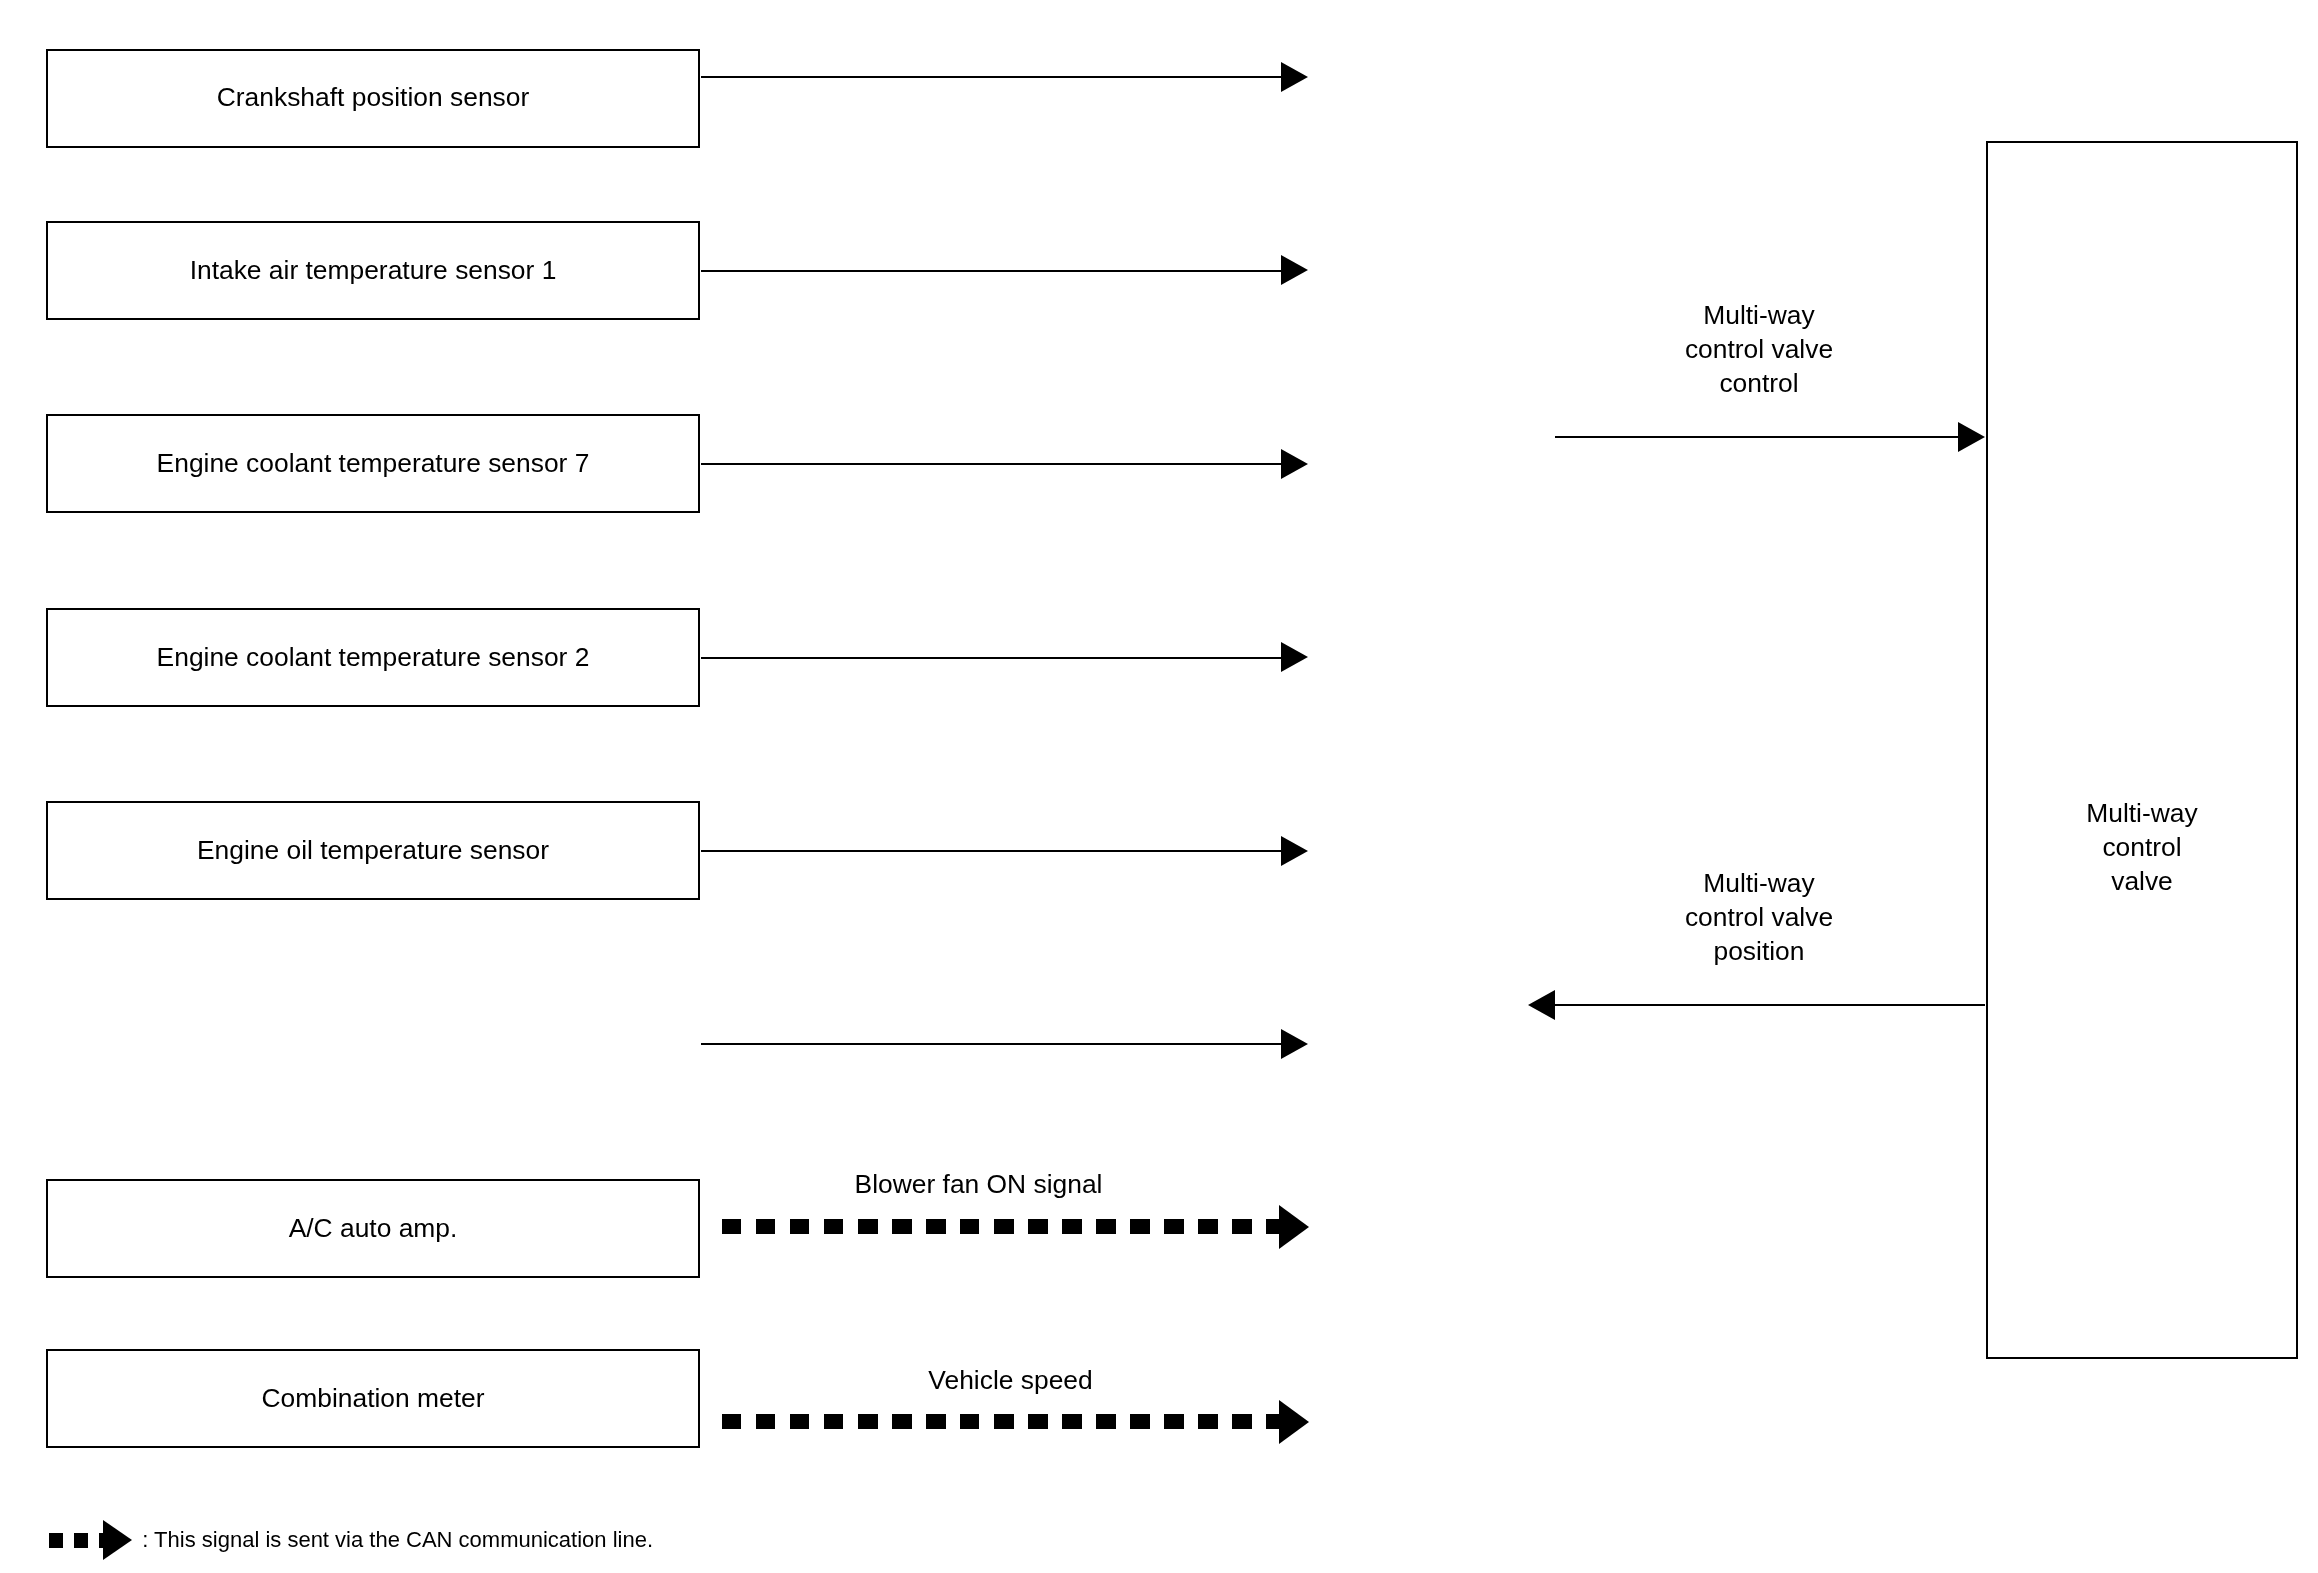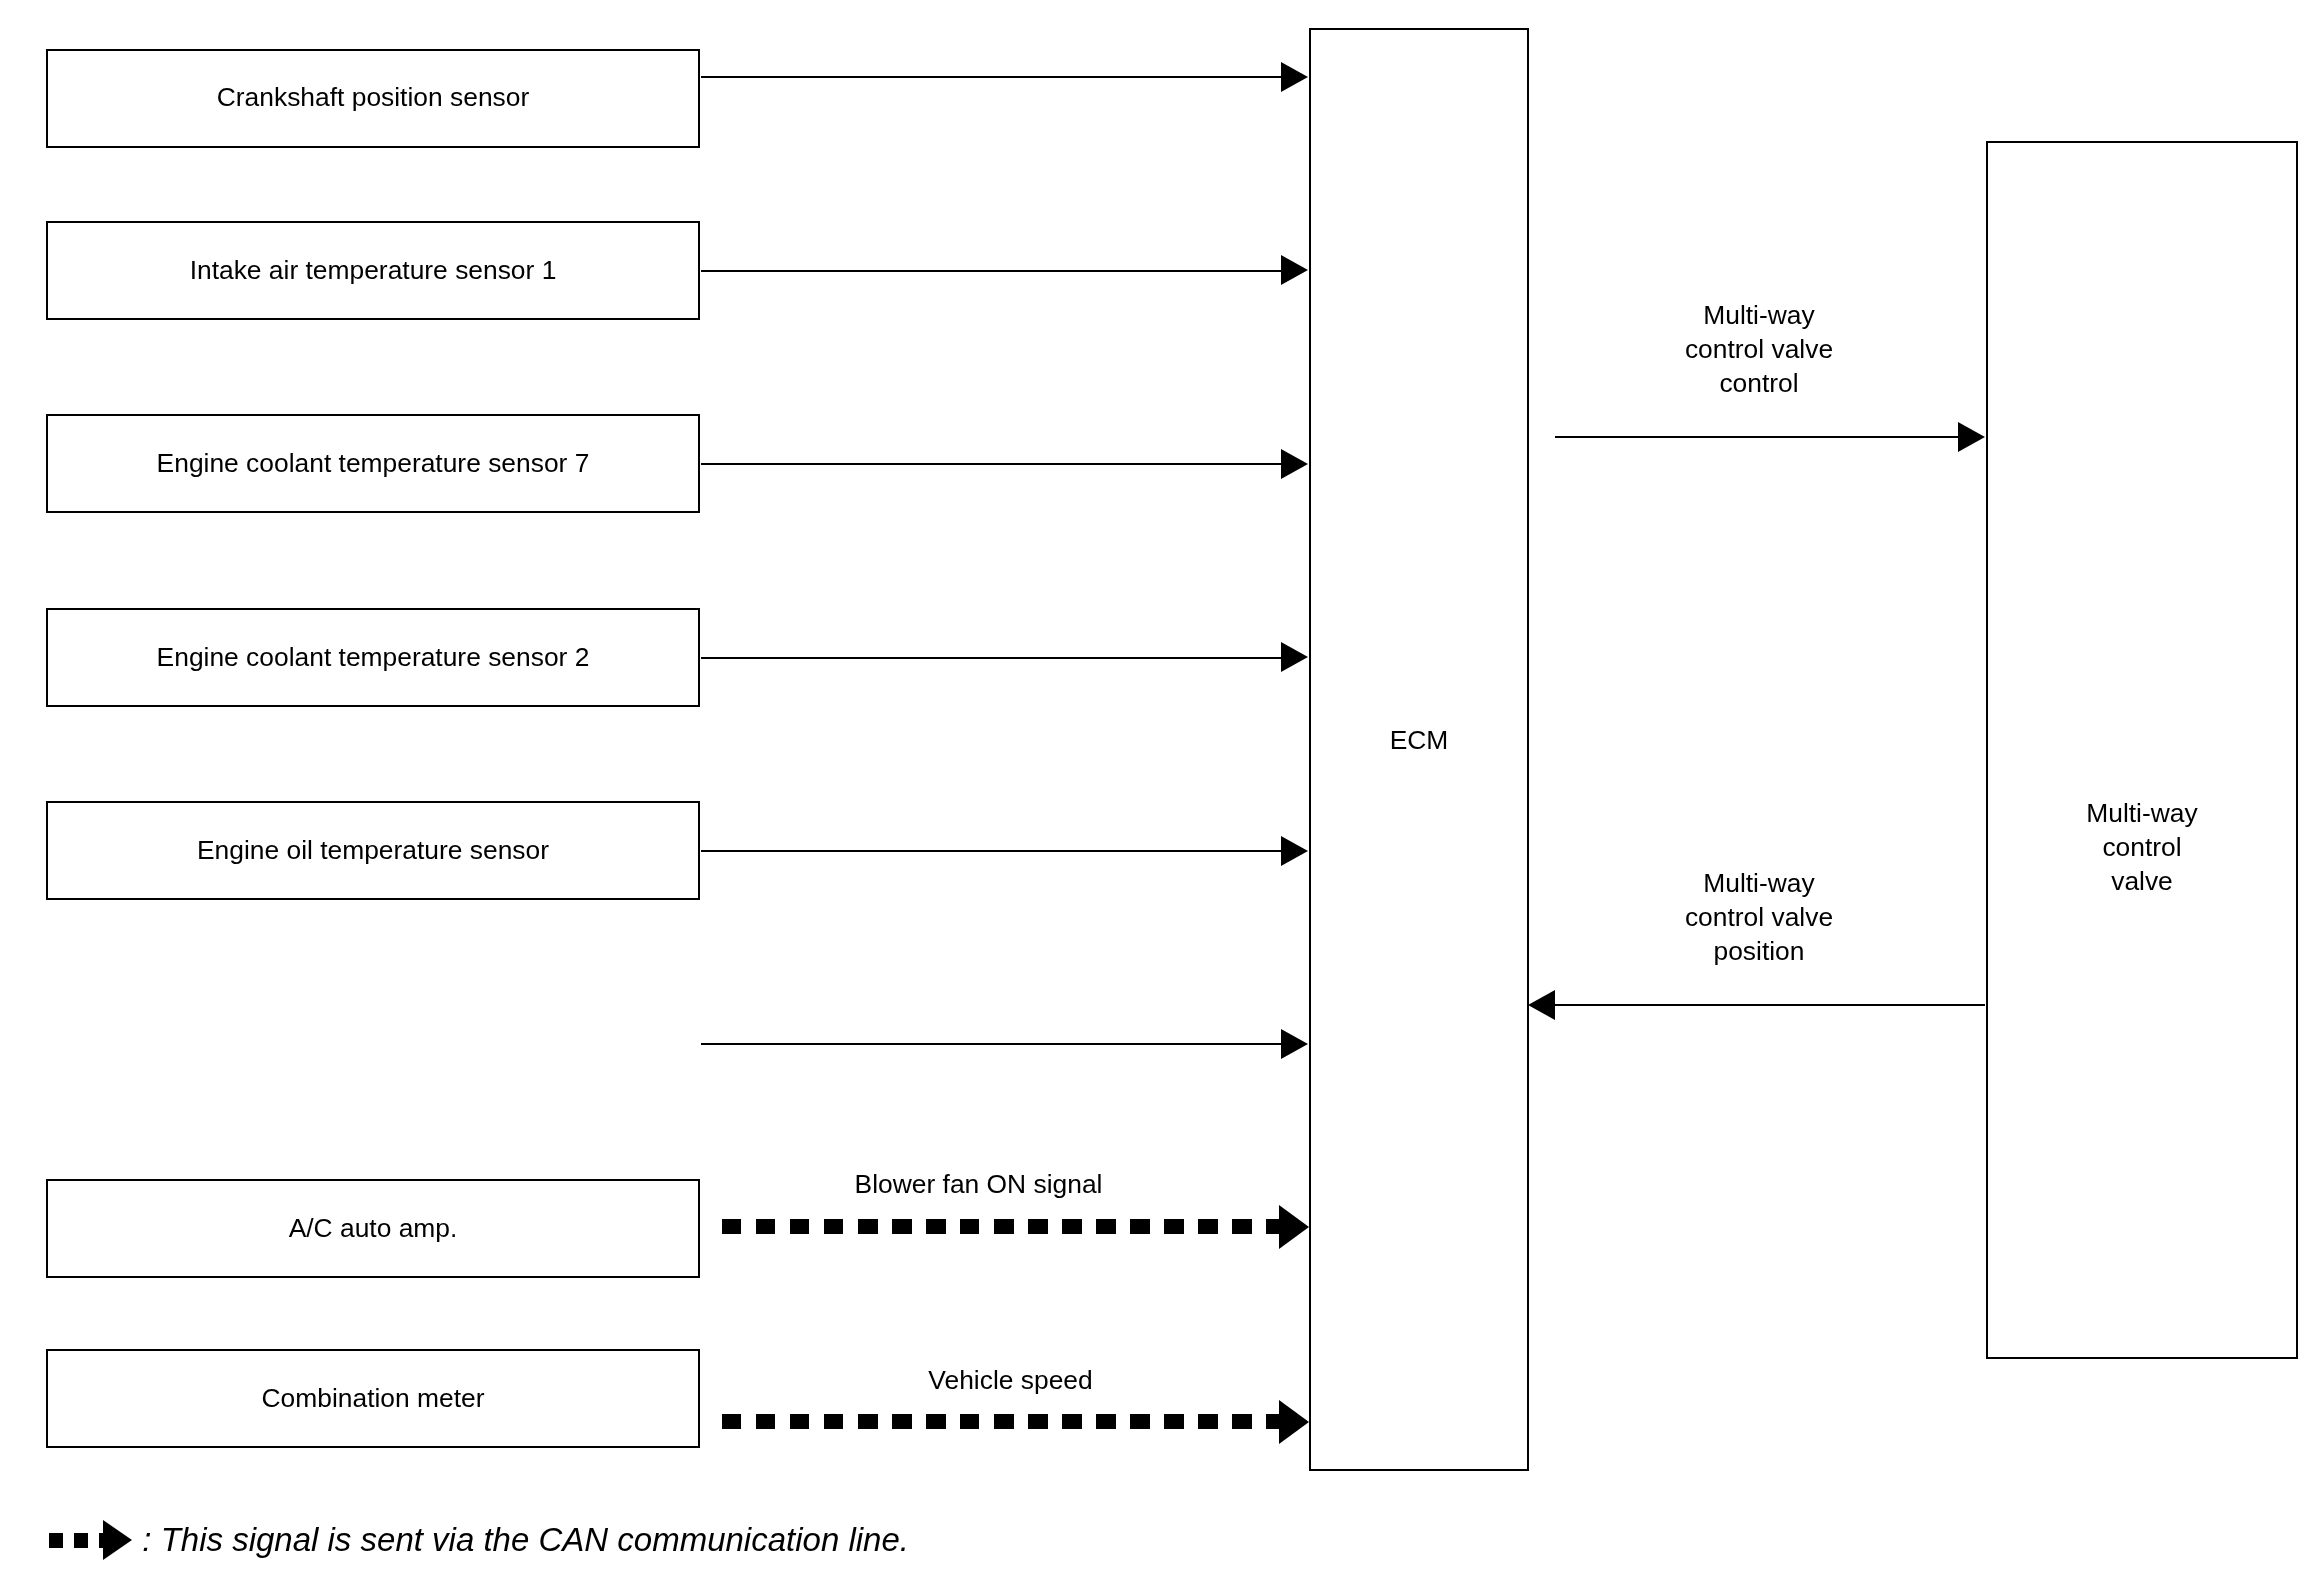--- a/index.html
+++ b/index.html
@@ -95,25 +95,24 @@
         #000000 0px, #000000 13.8px,
         #ffffff 13.8px, #ffffff 25px);
   }
   .legend-head {
     width: 0; height: 0;
     border-top: 20.7px solid transparent;
     border-bottom: 20.7px solid transparent;
     border-left: 29px solid #000000;
   }
   .legend-text {
-    font-size: 33px;
+    font-size: 22px;
     color: #000000;
     margin-left: 10.3px;
     white-space: pre;
-    font-style: italic;
   }
 </style>
 </head>
 <body>
 
 <div id="canvas">
 
   <div class="box sensor-box" style="top:27.5px;margin-top:21px;">
     <span class="box-label">Crankshaft position sensor</span>
   </div>
@@ -129,23 +128,20 @@
   <div class="box sensor-box" style="top:801px;">
     <span class="box-label">Engine oil temperature sensor</span>
   </div>
   <div class="box sensor-box" style="top:1179px;">
     <span class="box-label">A/C auto amp.</span>
   </div>
   <div class="box sensor-box" style="top:1349px;">
     <span class="box-label">Combination meter</span>
   </div>
 
-  <div class="box" style="left:1309px; top:27.5px; width:220px; height:1443px;">
-    <span class="box-label" style="position:absolute; top:694px;">ECM</span>
-  </div>
 
   <div class="box" style="left:1986px; top:141px; width:312px; height:1218px;">
     <span class="box-label" style="position:absolute; top:654px;">Multi-way
 control
 valve</span>
   </div>
 
   <div class="arrow-line" style="left:701px; top:76px; width:580px;"></div>
   <div class="arrow-head-right" style="left:1281px; top:62px;"></div>
 

